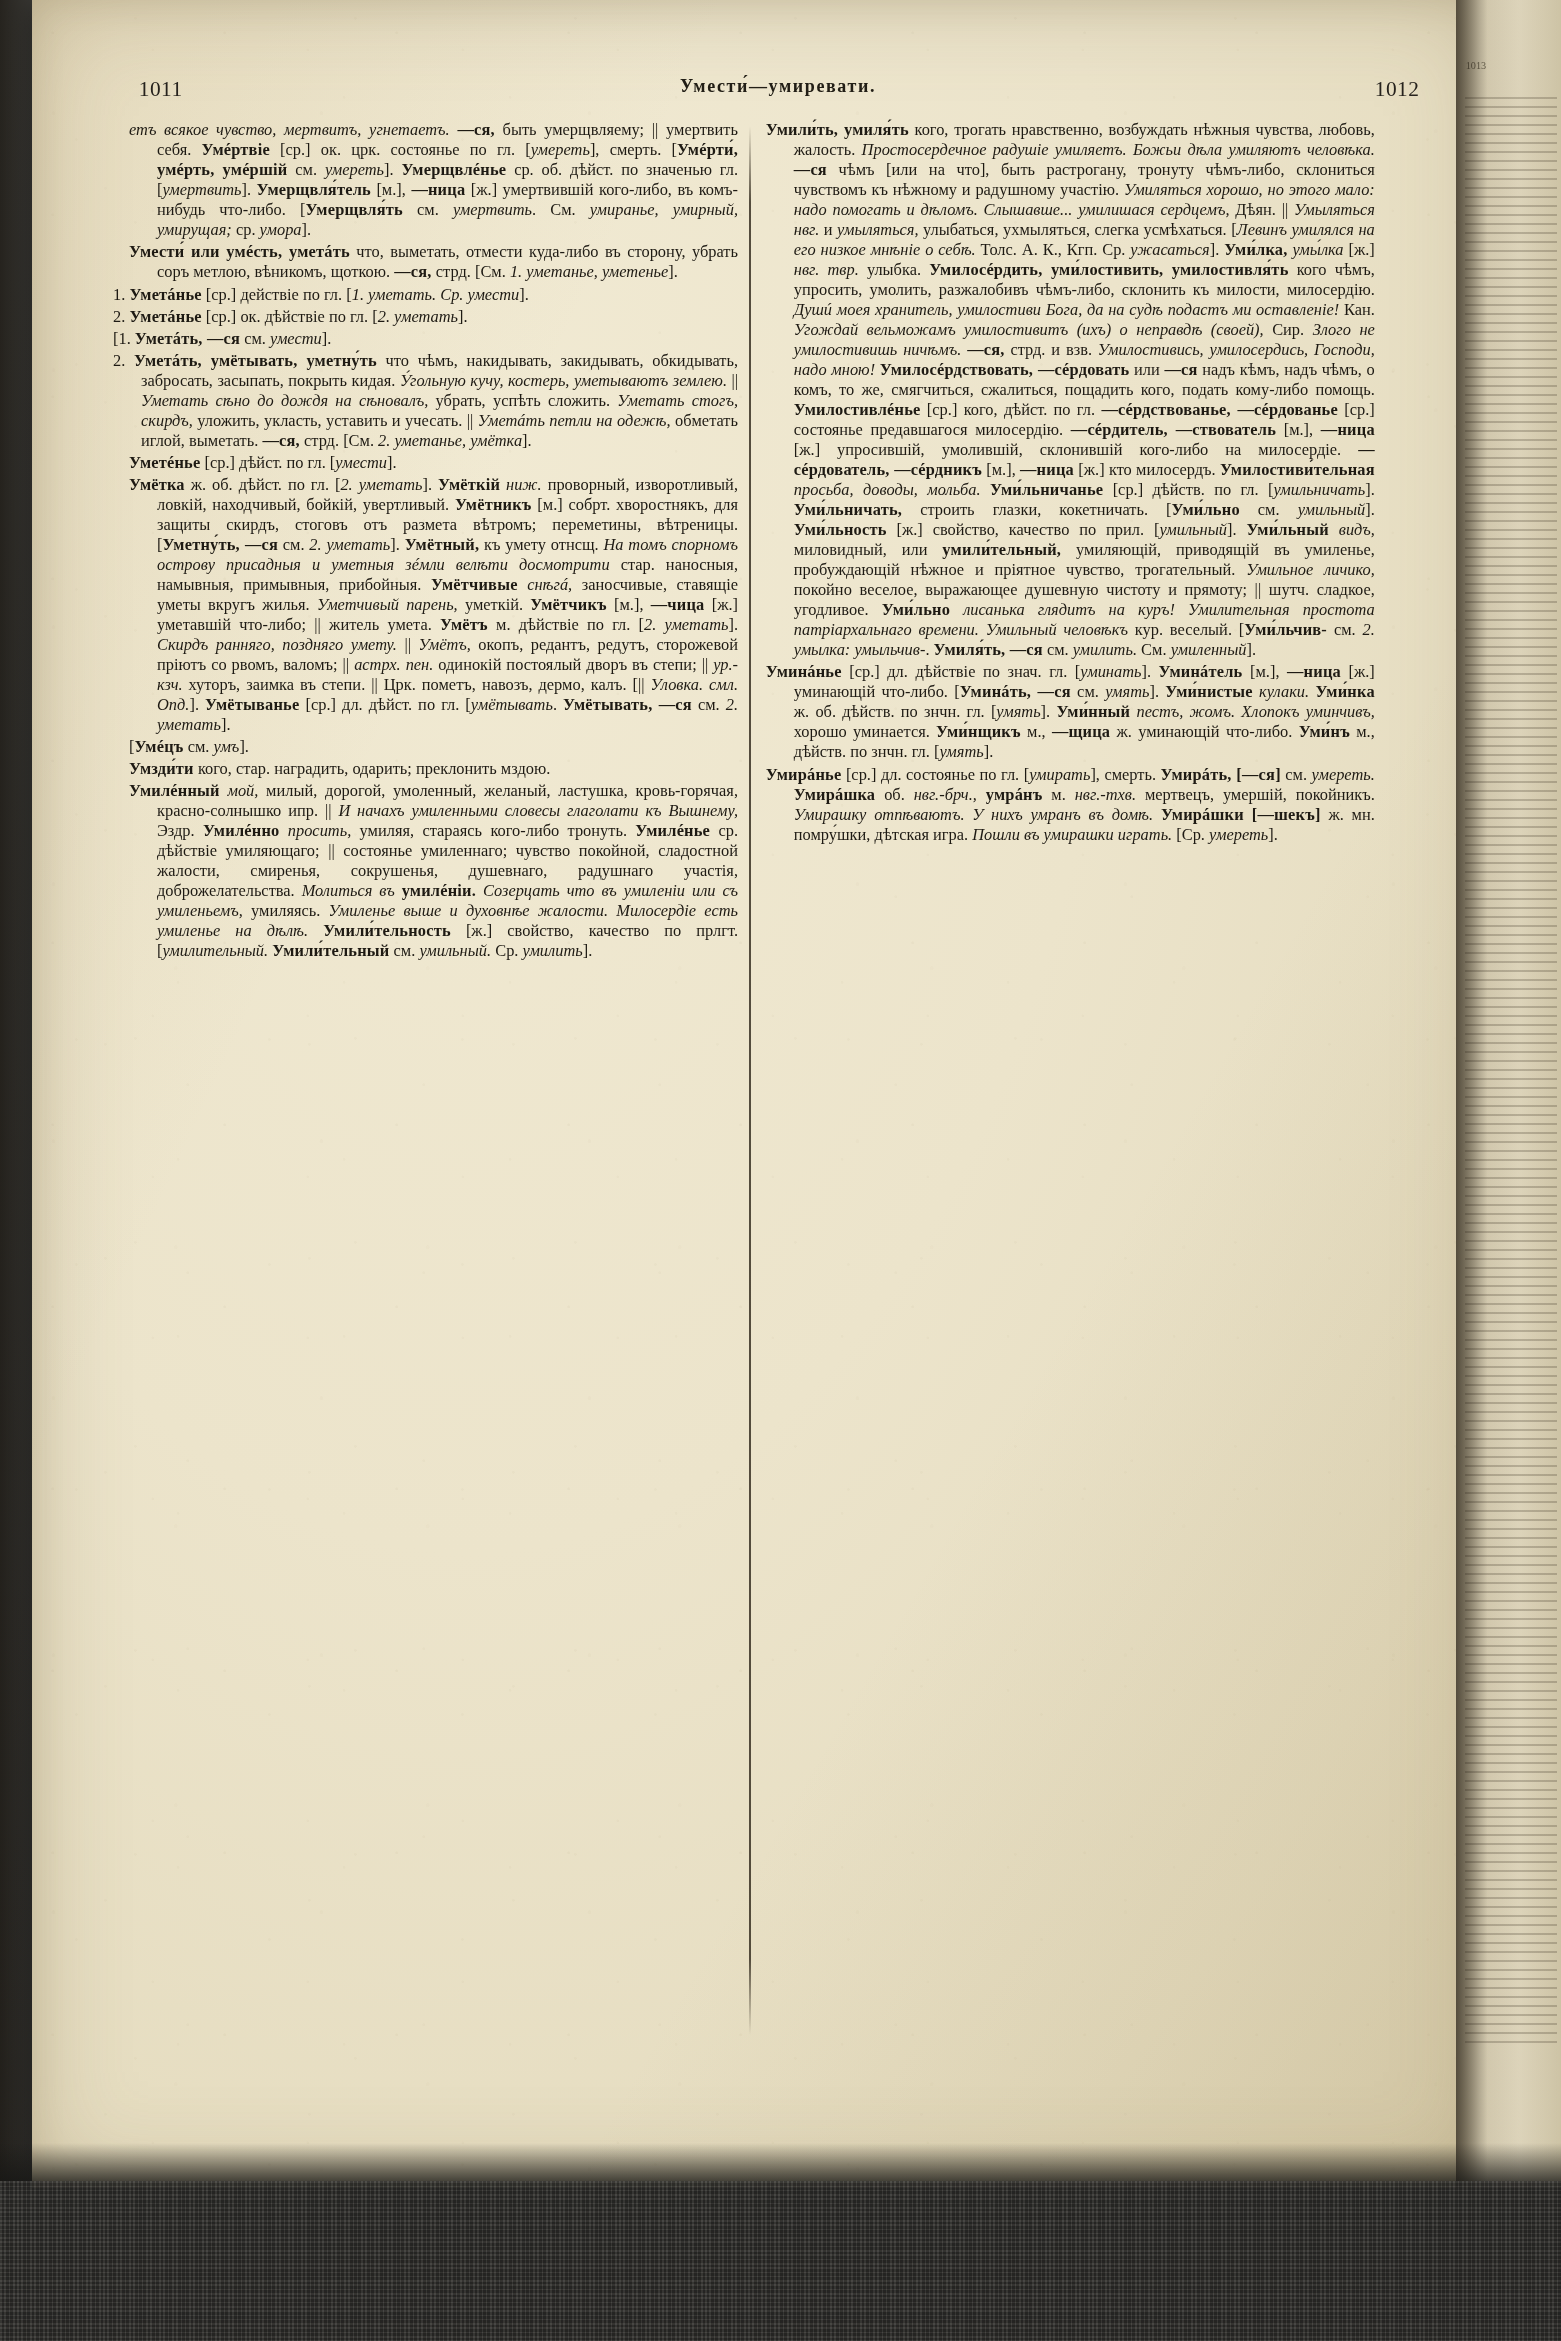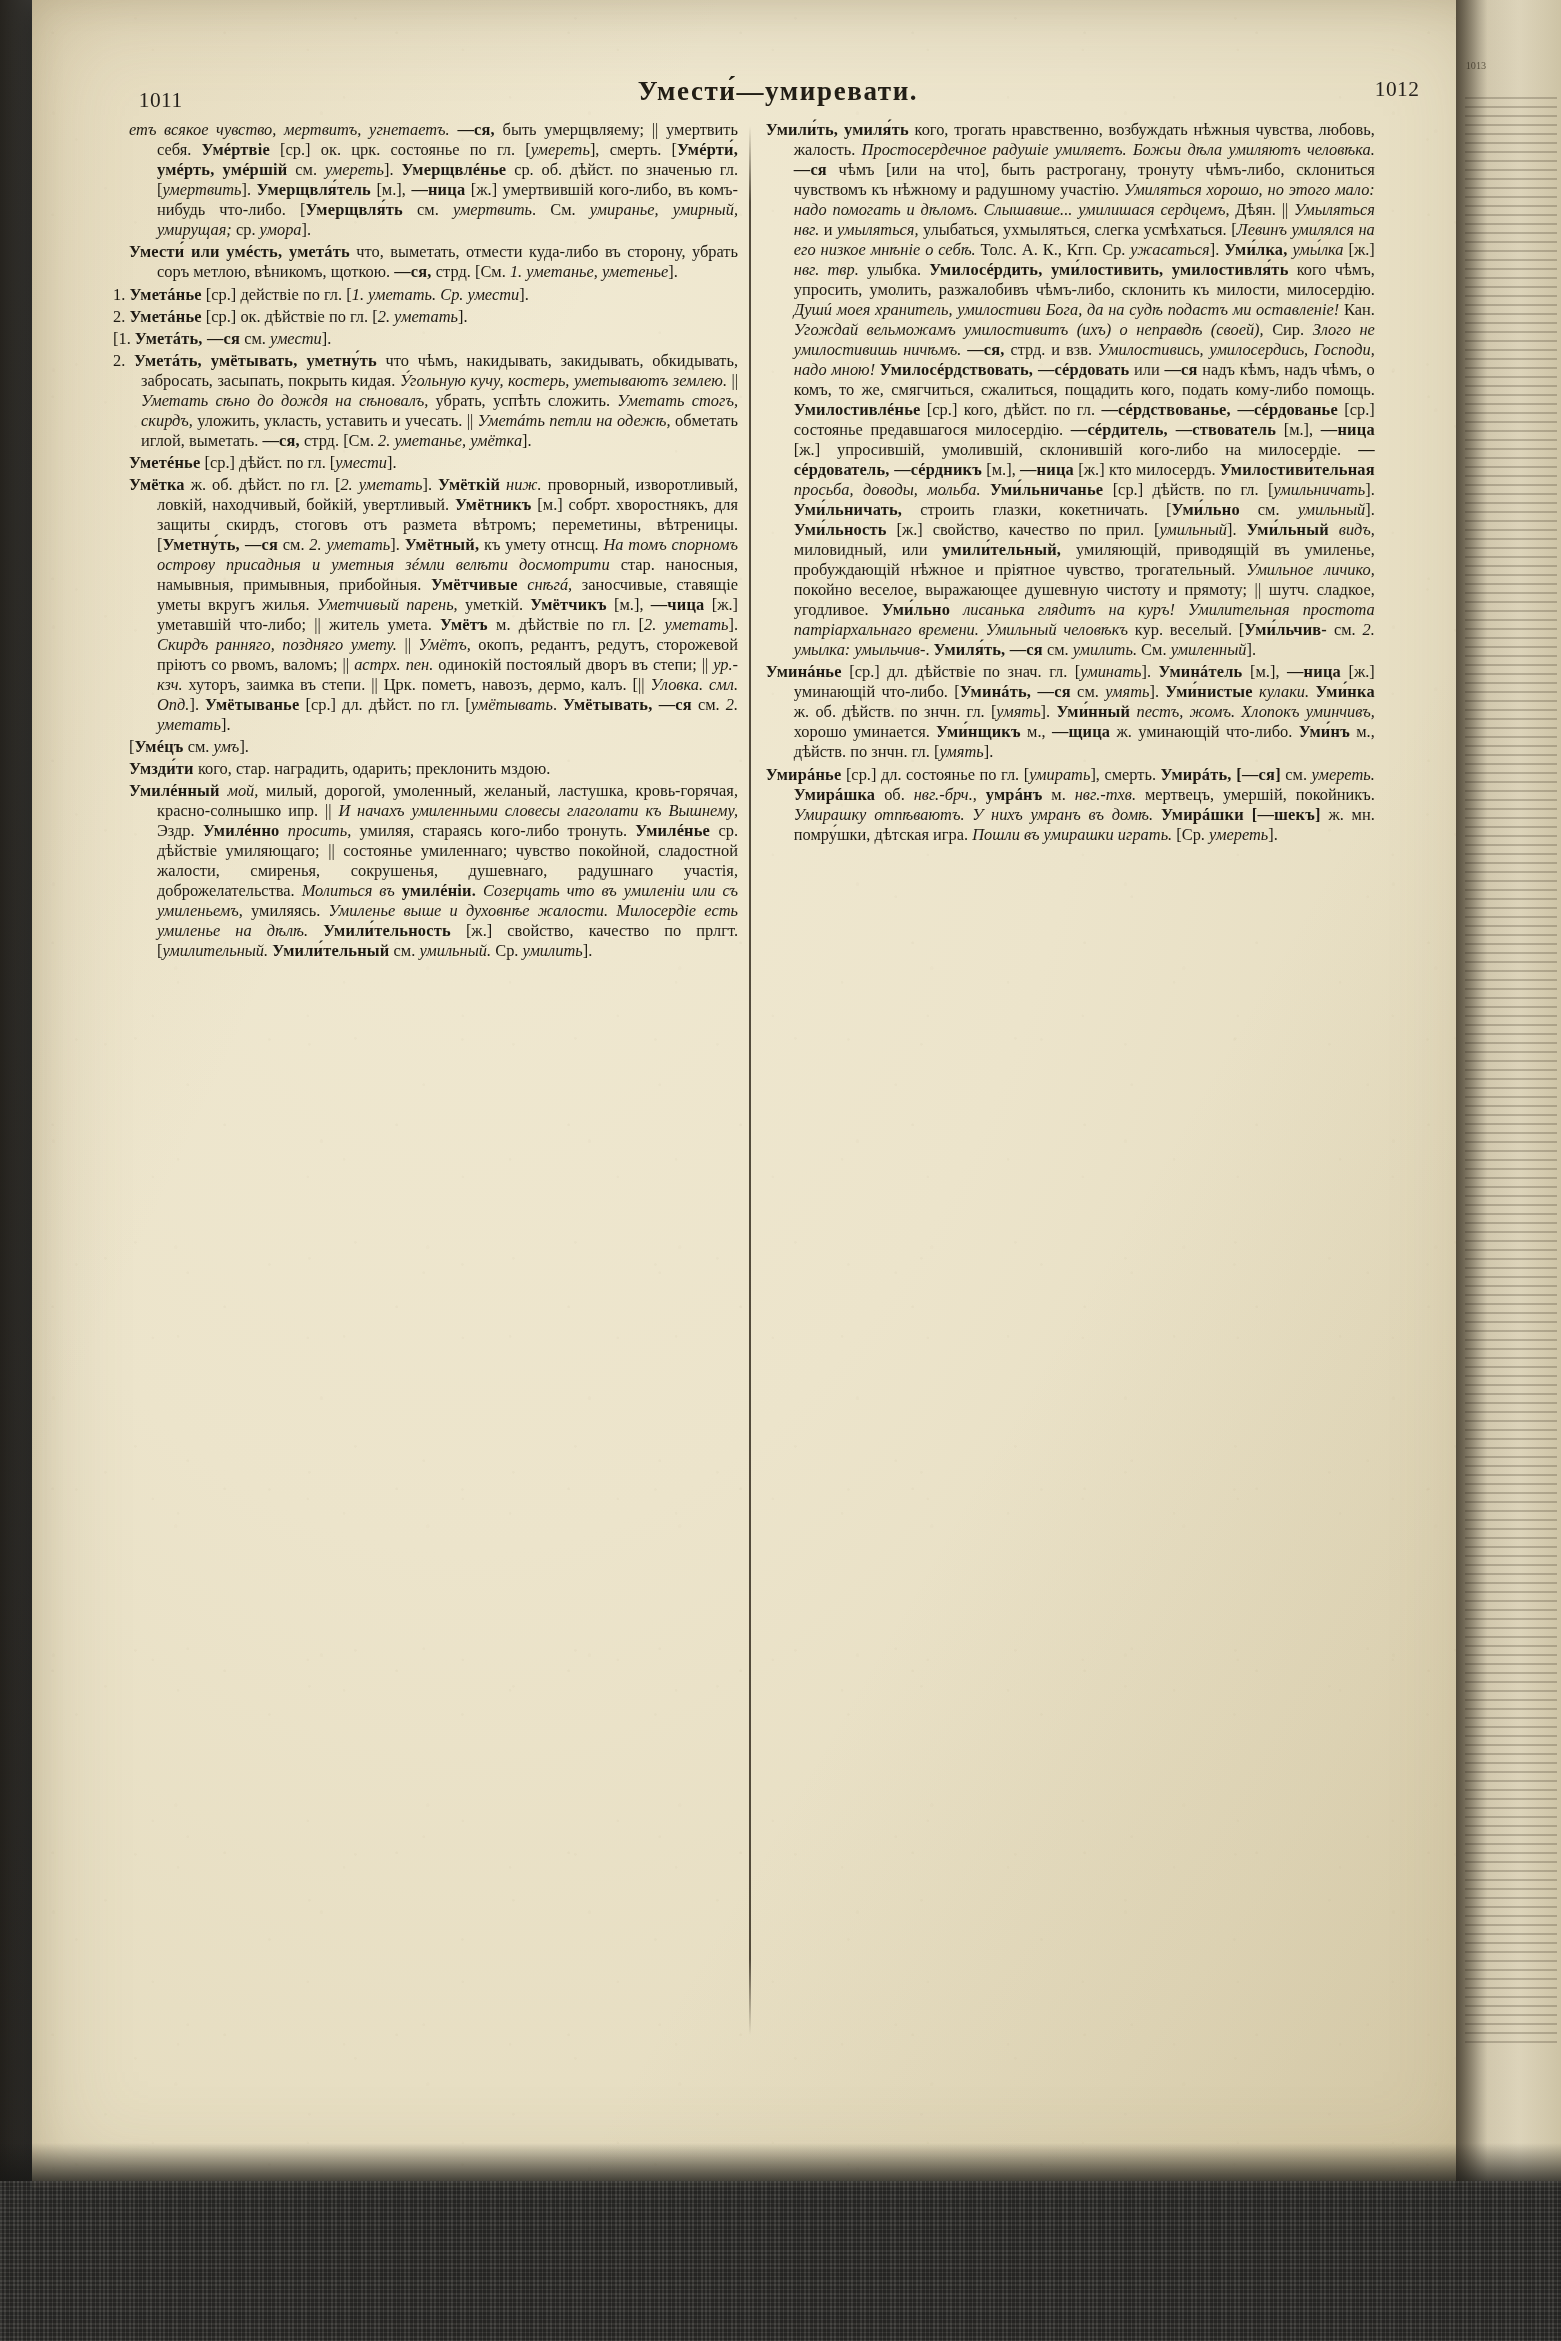--- a/index.html
+++ b/index.html
@@ -55,24 +55,24 @@
      background:repeating-linear-gradient(180deg, rgba(60,50,35,.55) 0 1.6px, rgba(0,0,0,0) 1.6px 9px);}
   .nextleaf .nl-mask{position:absolute;inset:0;
      background:linear-gradient(90deg,rgba(30,24,16,.65) 0%,rgba(30,24,16,.05) 30%,rgba(0,0,0,0) 100%);}
   .nl-num{position:absolute;left:9.7px;top:60px;font-size:10.2px;color:#4a4332;opacity:.8;}
 
   
   .sheet{position:absolute;left:97px;top:64px;width:1298px;height:2016px;}
 
   .runhead{position:relative;height:51px;}
   .folio-l{position:absolute;left:9.7px;top:13px;font-size:21.4px;letter-spacing:0.5px;color:#2a2620;
-           font-family:"Liberation Serif",serif;margin-top:11px;}
+           font-family:"Liberation Serif",serif;}
   .folio-r{position:absolute;right:7.5px;top:13px;font-size:21.4px;letter-spacing:0.5px;color:#2a2620;}
   .headword{position:absolute;left:0;right:0;top:11.8px;text-align:center;
-            font-size:27px;letter-spacing:1.6px;color:#262219;font-weight:600;}
+            font-size:18px;letter-spacing:1.6px;color:#262219;font-weight:600;}
 
   .cols{position:relative;margin-top:5.4px;display:flex;gap:16px;}
   .col{width:609px;position:relative;}
   .col.left{padding-right:11.8px;}
   .rule{position:absolute;left:620px;top:5.4px;width:1.6px;height:1909px;
         background:linear-gradient(180deg,rgba(60,52,38,.0),rgba(60,52,38,.85) 4%,rgba(60,52,38,.85) 96%,rgba(60,52,38,0));}
 
   p.e{margin:0 0 0 0;padding:0 0 2.1px 0;
       font-size:16.4px;line-height:20px;color:#221e17;text-align:justify;
       text-indent:-28px;margin-left:28px;

